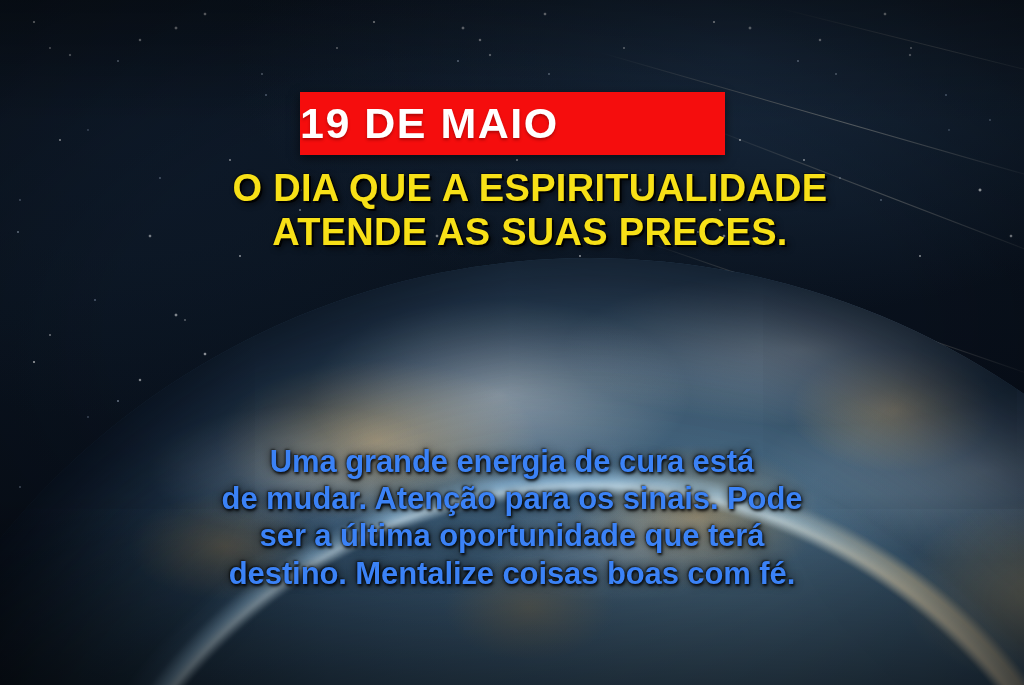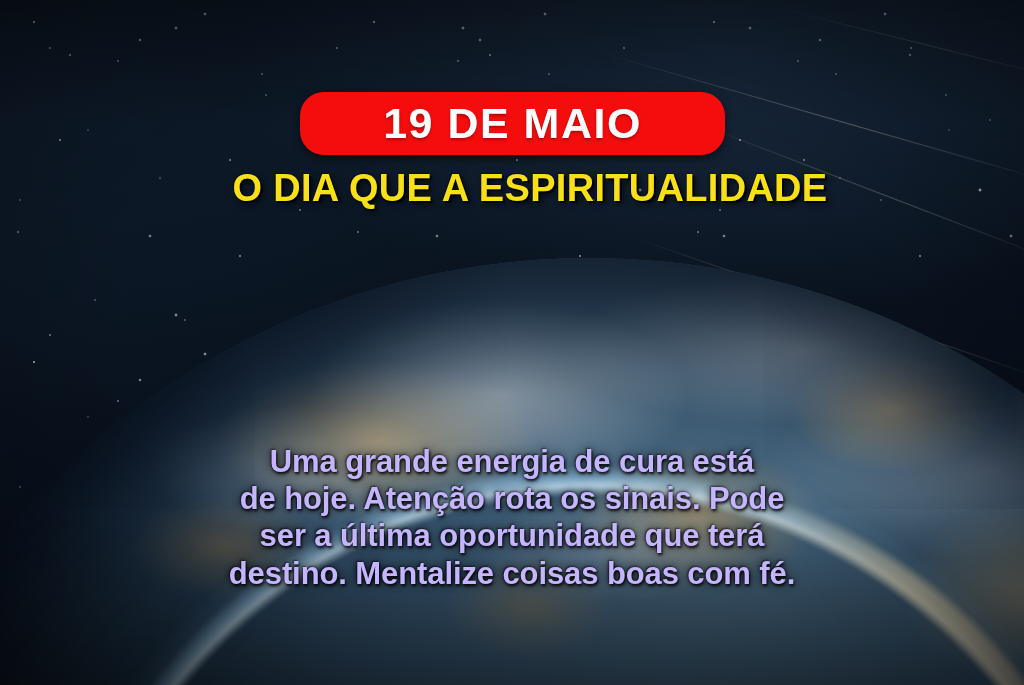--- a/index.html
+++ b/index.html
@@ -209,23 +209,21 @@
   }
 
   .date-banner {
     position: absolute;
     top: 92px;
     left: 300px;
     width: 425px;
     height: 63px;
     display: flex;
     align-items: center;
-    justify-content: center;
     box-shadow: 0 3px 10px rgba(0,0,0,.55);
-    border-radius: 24px;
   }
   .date-banner-text {
     color: #ffffff;
     font-size: 43px;
     font-weight: 700;
     letter-spacing: 1.5px;
     line-height: 1;
     white-space: nowrap;
     text-shadow: 0 2px 3px rgba(90,0,0,.45);
   }
@@ -310,24 +308,25 @@
   <div class="vignette"></div>
 
   <div class="content">
 
     <div class="date-banner" style="background: rgb(245, 13, 13);">
       <span class="date-banner-text" style="color: rgb(255, 255, 255);">19 DE MAIO</span>
     </div>
 
     <div class="headline" style="color: rgb(247, 224, 23);">
       <span class="ln">O DIA QUE A ESPIRITUALIDADE</span>
+      <span class="ln">ATENDE AS SUAS PRECES.</span>
     </div>
 
-    <div class="body-copy" style="color: #c4b5fd;">
+    <div class="body-copy" style="color: #3b82f6;">
       <span class="ln">Uma grande energia de cura está</span>
-      <span class="ln">de hoje. Atenção rota os sinais. Pode</span>
+      <span class="ln">de mudar. Atenção para os sinais. Pode</span>
       <span class="ln">ser a última oportunidade que terá</span>
       <span class="ln">destino. Mentalize coisas boas com fé.</span>
     </div>
 
 
   </div>
 </div>
 
 </body></html>

